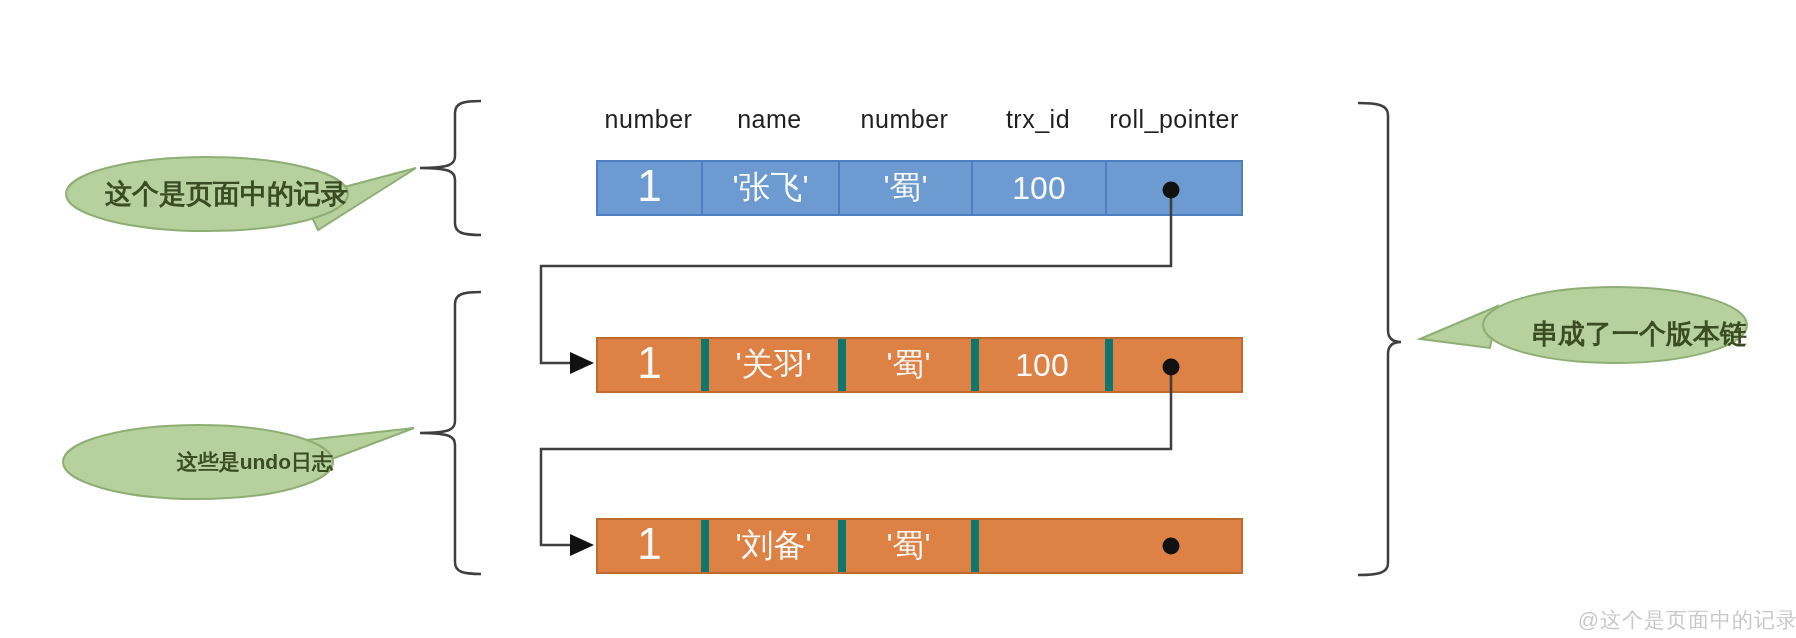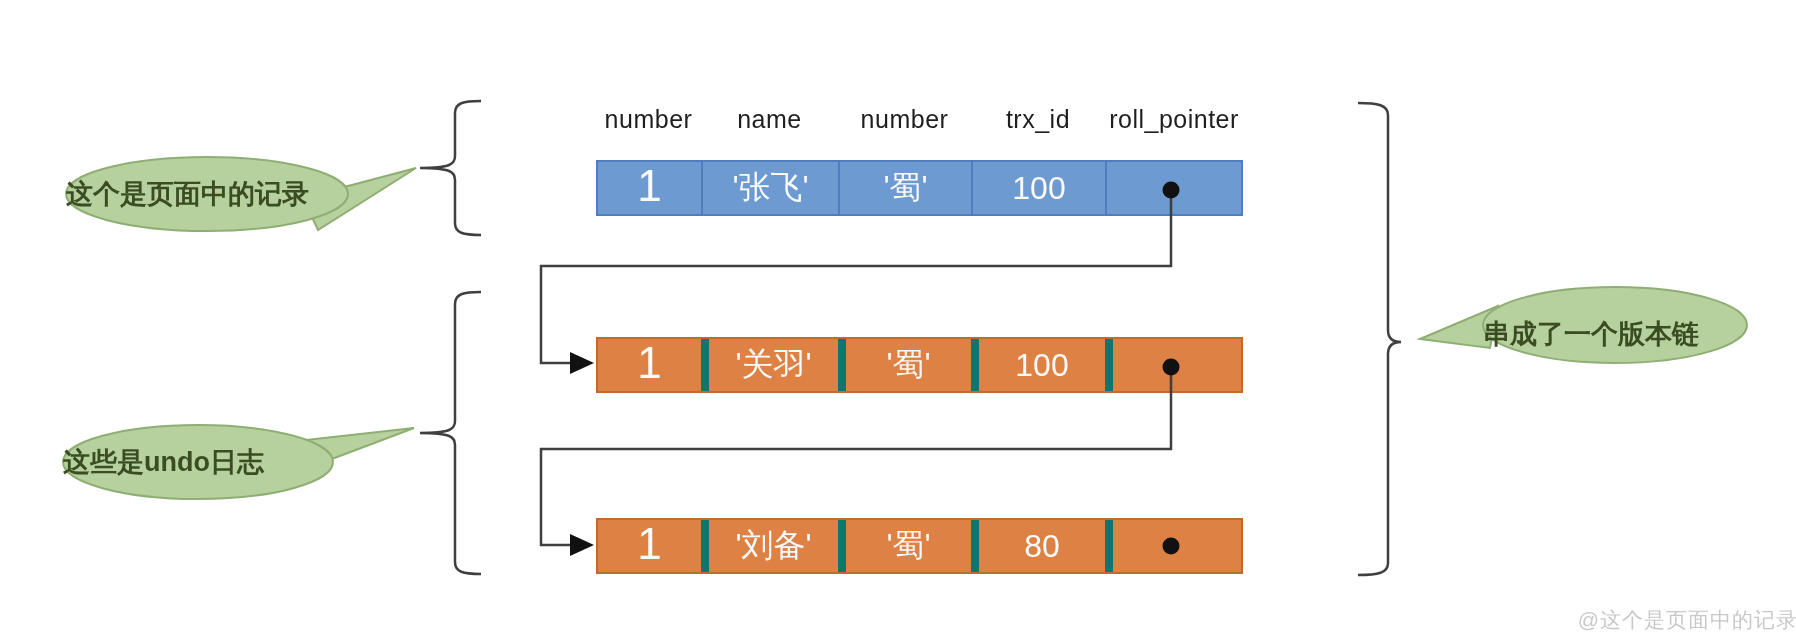--- a/index.html
+++ b/index.html
@@ -34,25 +34,25 @@
   .cell{
     box-sizing:border-box;display:flex;align-items:center;justify-content:center;
     color:#fafafa;font-size:32px;height:100%;
   }
   .row-page .cell{border-left:2px solid #4e7ec0;}
   .row-undo1 .cell,.row-undo2 .cell{border-left:8px solid #0f766e;}
   .cell.first{border-left:none !important;font-size:44px;font-weight:300;padding-bottom:4px;}
   .c0{width:103px}.c1{width:137px}.c2{width:133px}.c3{width:134px}.c4{width:136px}
   
   .bubble-label{
-    position:absolute;z-index:6;text-align:left;
+    position:absolute;z-index:6;text-align:right;
     color:#3a4c22;font-weight:bold;
   }
   .bl1{left:58px;top:158px;width:282px;height:72px;line-height:72px;font-size:27px;}
-  .bl2{left:55px;top:426px;width:270px;height:72px;line-height:72px;font-size:27px;}
+  .bl2{left:55px;top:426px;width:270px;height:72px;line-height:72px;font-size:21px;}
   .bl3{left:1475px;top:296px;width:264px;height:76px;line-height:76px;font-size:27px;}
   
   .watermark{
     position:absolute;right:6px;bottom:4px;z-index:3;
     font-size:21px;color:#c8c8c8;letter-spacing:1px;
   }
 </style>
 </head>
 <body>
 
@@ -79,21 +79,20 @@
     <div class="cell c1">'关羽'</div>
     <div class="cell c2">'蜀'</div>
     <div class="cell c3">100</div>
     <div class="cell c4"></div>
   </div>
 
   <div class="row row-undo2">
     <div class="cell first c0">1</div>
     <div class="cell c1">'刘备'</div>
     <div class="cell c2">'蜀'</div>
-    <div class="cell c3">80</div>
     <div class="cell c4"></div>
   </div>
 
   <svg class="svg-layer" width="1796" height="638" viewBox="0 0 1796 638">
 
     <path d="M 473 101 C 455 101 447 103 447 113 L 447 156 C 447 164 443 168 412 168 C 443 168 447 172 447 180 L 447 223 C 447 233 455 235 473 235" fill="none" stroke="#3f3f3f" stroke-width="2.5"></path>
 
     <path d="M 473 292 C 455 292 447 294 447 304 L 447 421 C 447 429 443 433 412 433 C 443 433 447 437 447 445 L 447 562 C 447 572 455 574 473 574" fill="none" stroke="#3f3f3f" stroke-width="2.5"></path>
 
     <path d="M 1350 103 C 1370 103 1380 105 1380 115 L 1380 330 C 1380 338 1384 342 1393 342 C 1384 342 1380 346 1380 354 L 1380 563 C 1380 573 1370 575 1350 575" fill="none" stroke="#3f3f3f" stroke-width="2.5"></path>

